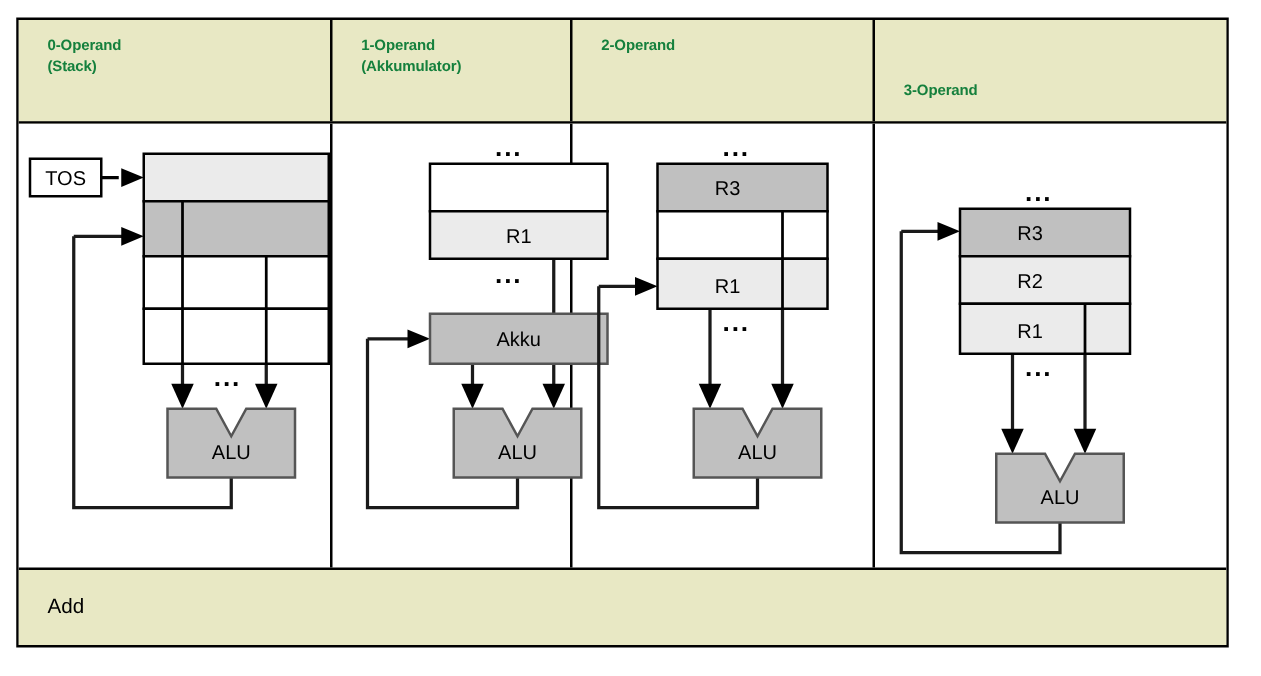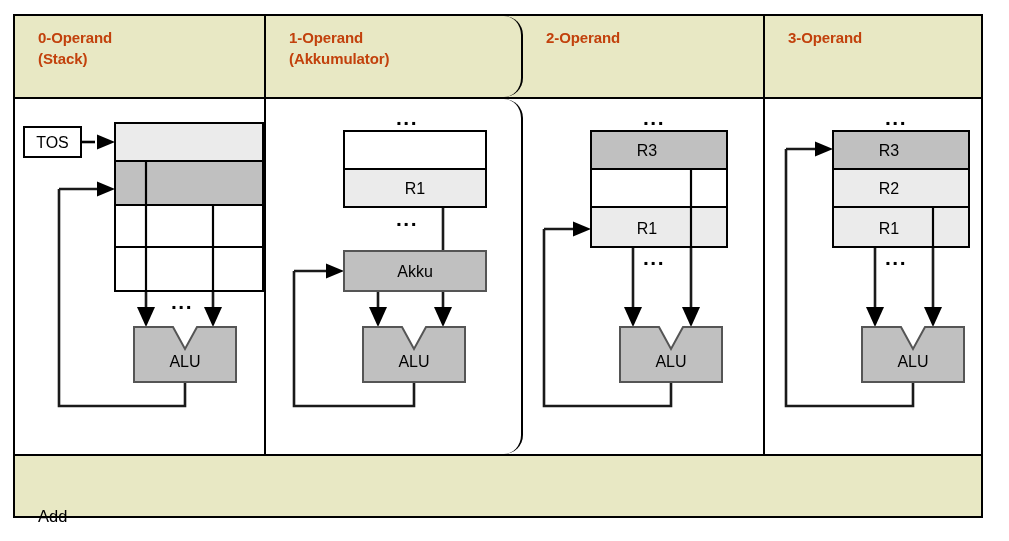--- a/index.html
+++ b/index.html
@@ -39,40 +39,39 @@
     border-bottom: 2px solid #000000;
   }
   .row-body {
     height: 358px;
     background: #ffffff;
     border-bottom: 2px solid #000000;
   }
   .row-instr {
     height: 60px;
     background: #e8e8c4;
-    align-items: flex-end;
   }
   .cell {
     position: relative;
     box-sizing: border-box;
     border-right: 2px solid #000000;
   }
   .cell:last-child { border-right: none; }
   .c0 { width: 251px; }
-  .c1 { width: 257px; border-radius: 19px; }
+  .c1 { width: 192px; }
   .c2 { width: 242px; }
-  .c3 { width: 192px; }
+  .c3 { width: 192px; margin-top: 36px; }
 
   .hdr-text {
     position: absolute;
     left: 23px;
     top: 12px;
-    font-size: 15px;
+    font-size: 12px;
     font-weight: bold;
-    color: #c2410c;
+    color: #15803d;
     line-height: 1.38;
     letter-spacing: -0.1px;
     white-space: pre-line;
   }
   .instr-text {
     position: absolute;
     left: 23px;
     top: 50%;
     transform: translateY(-50%);
     font-size: 16.5px;

